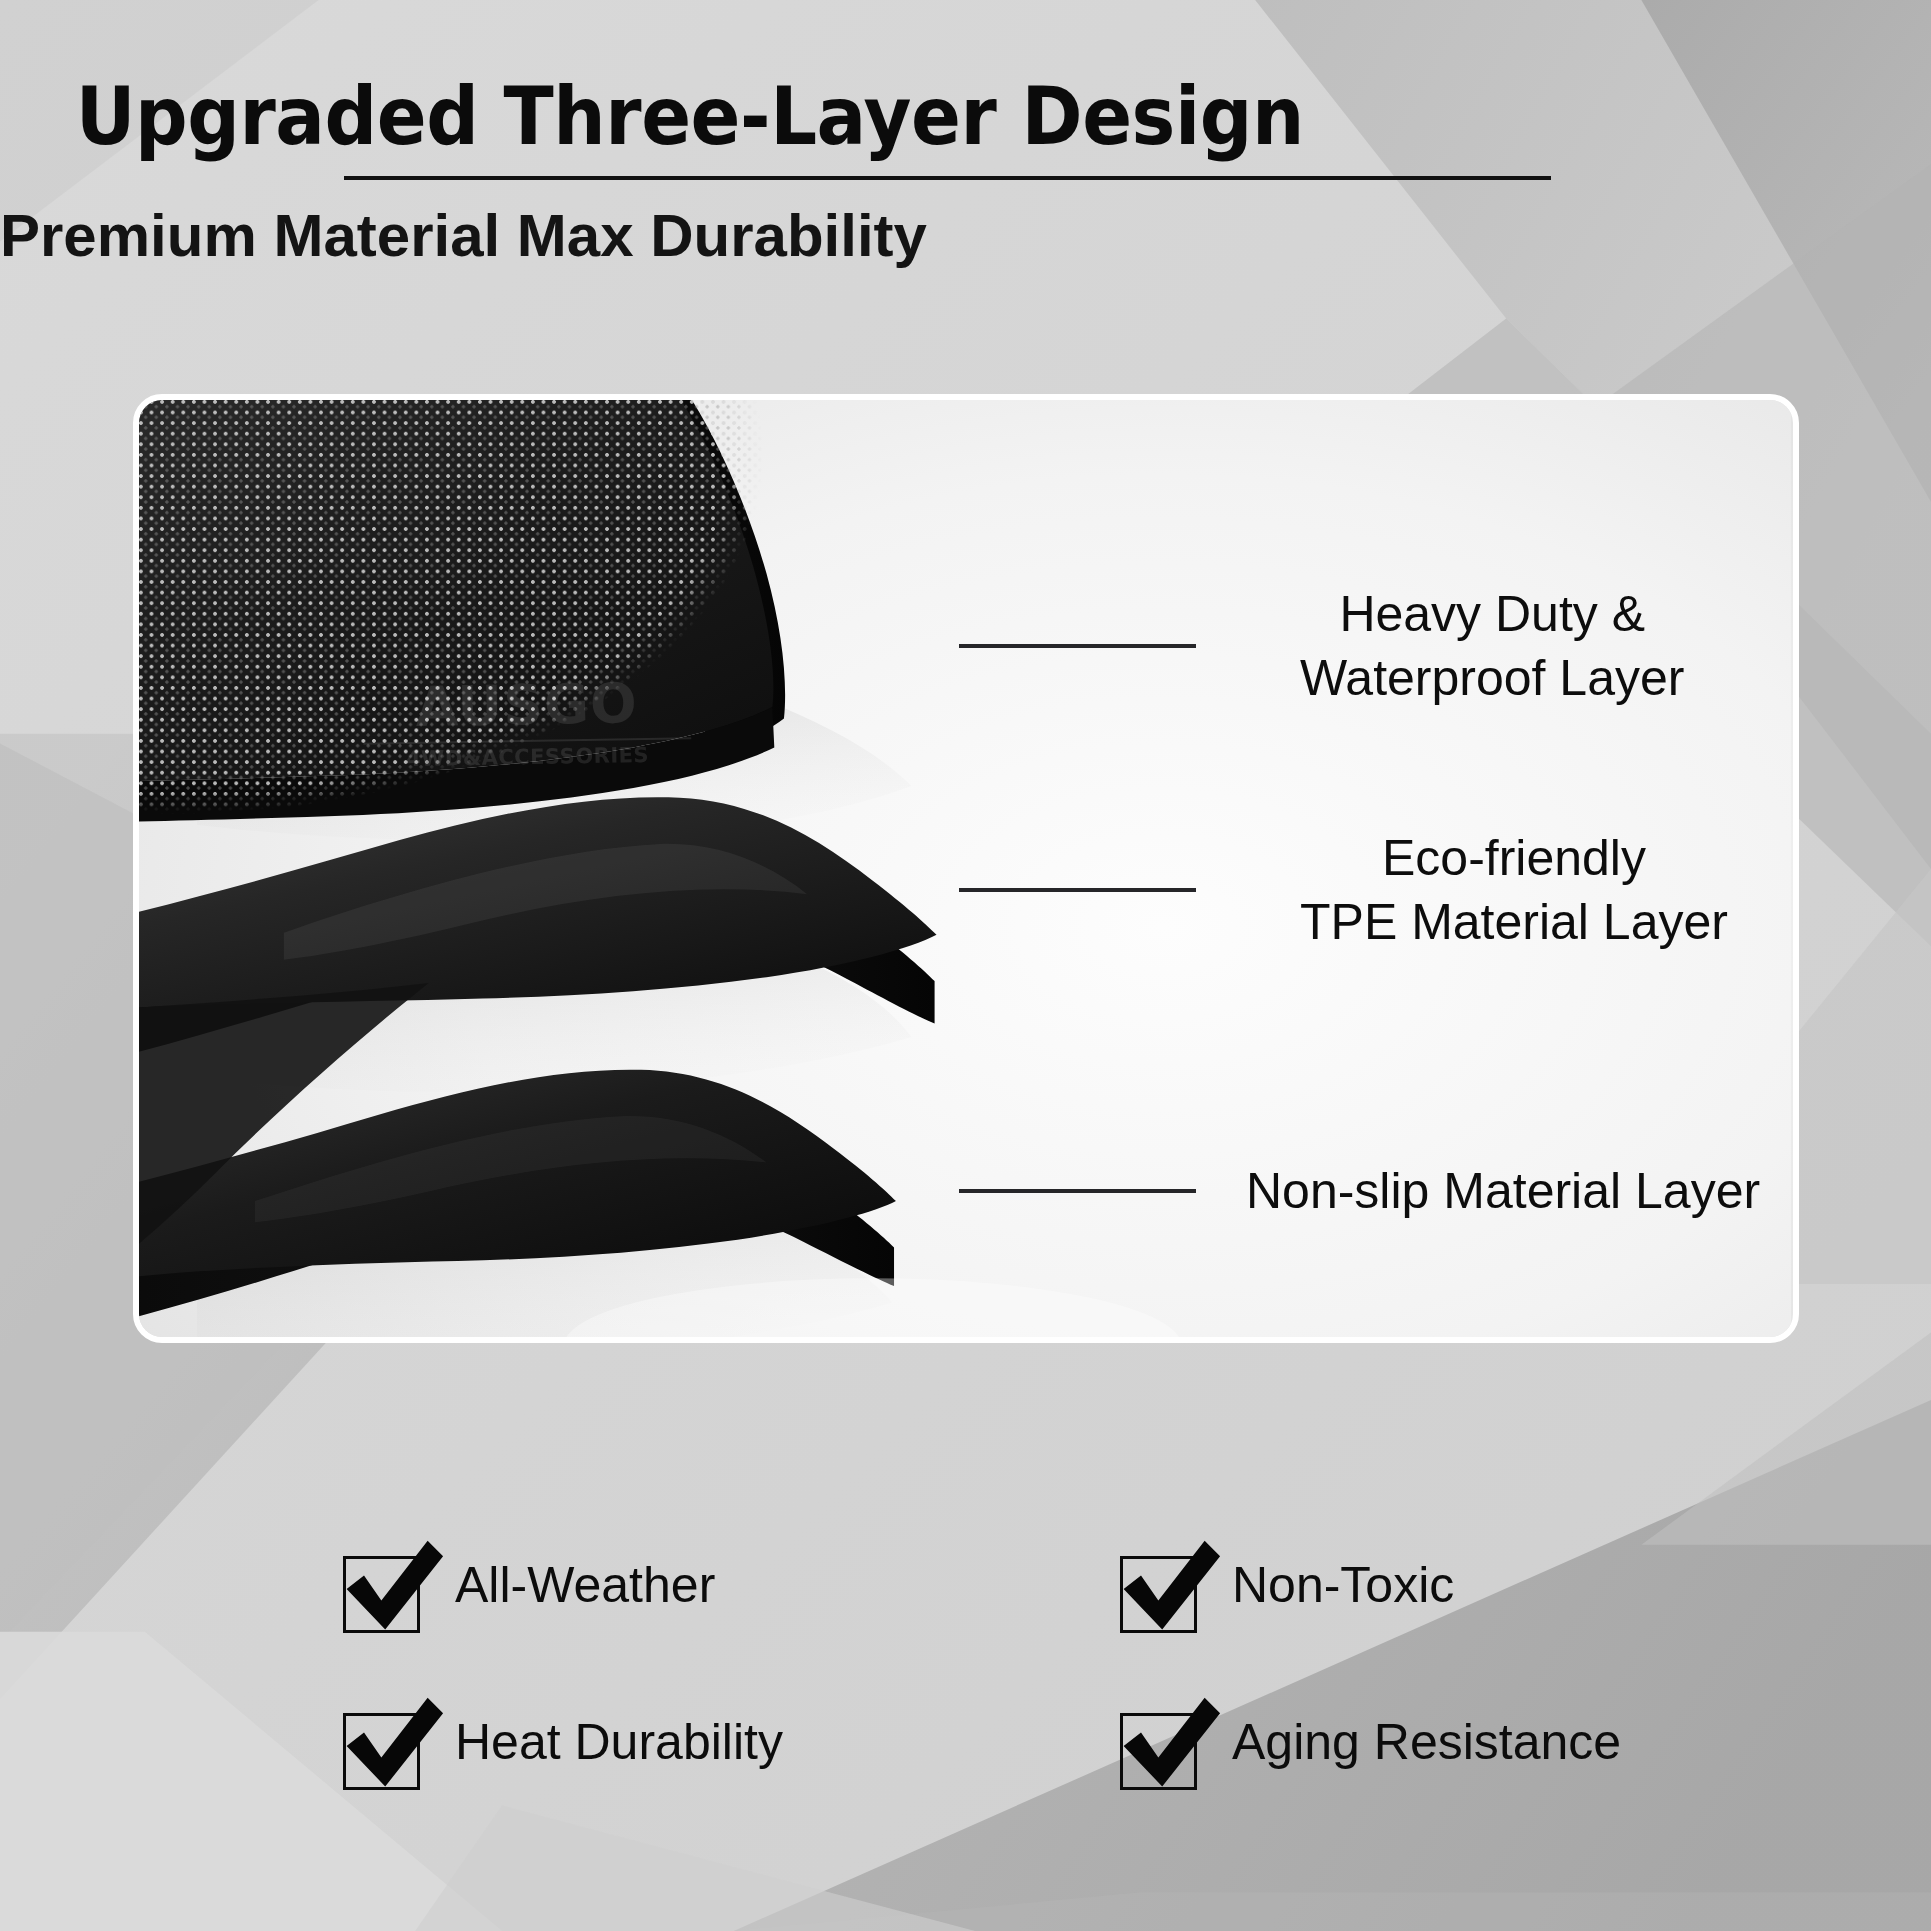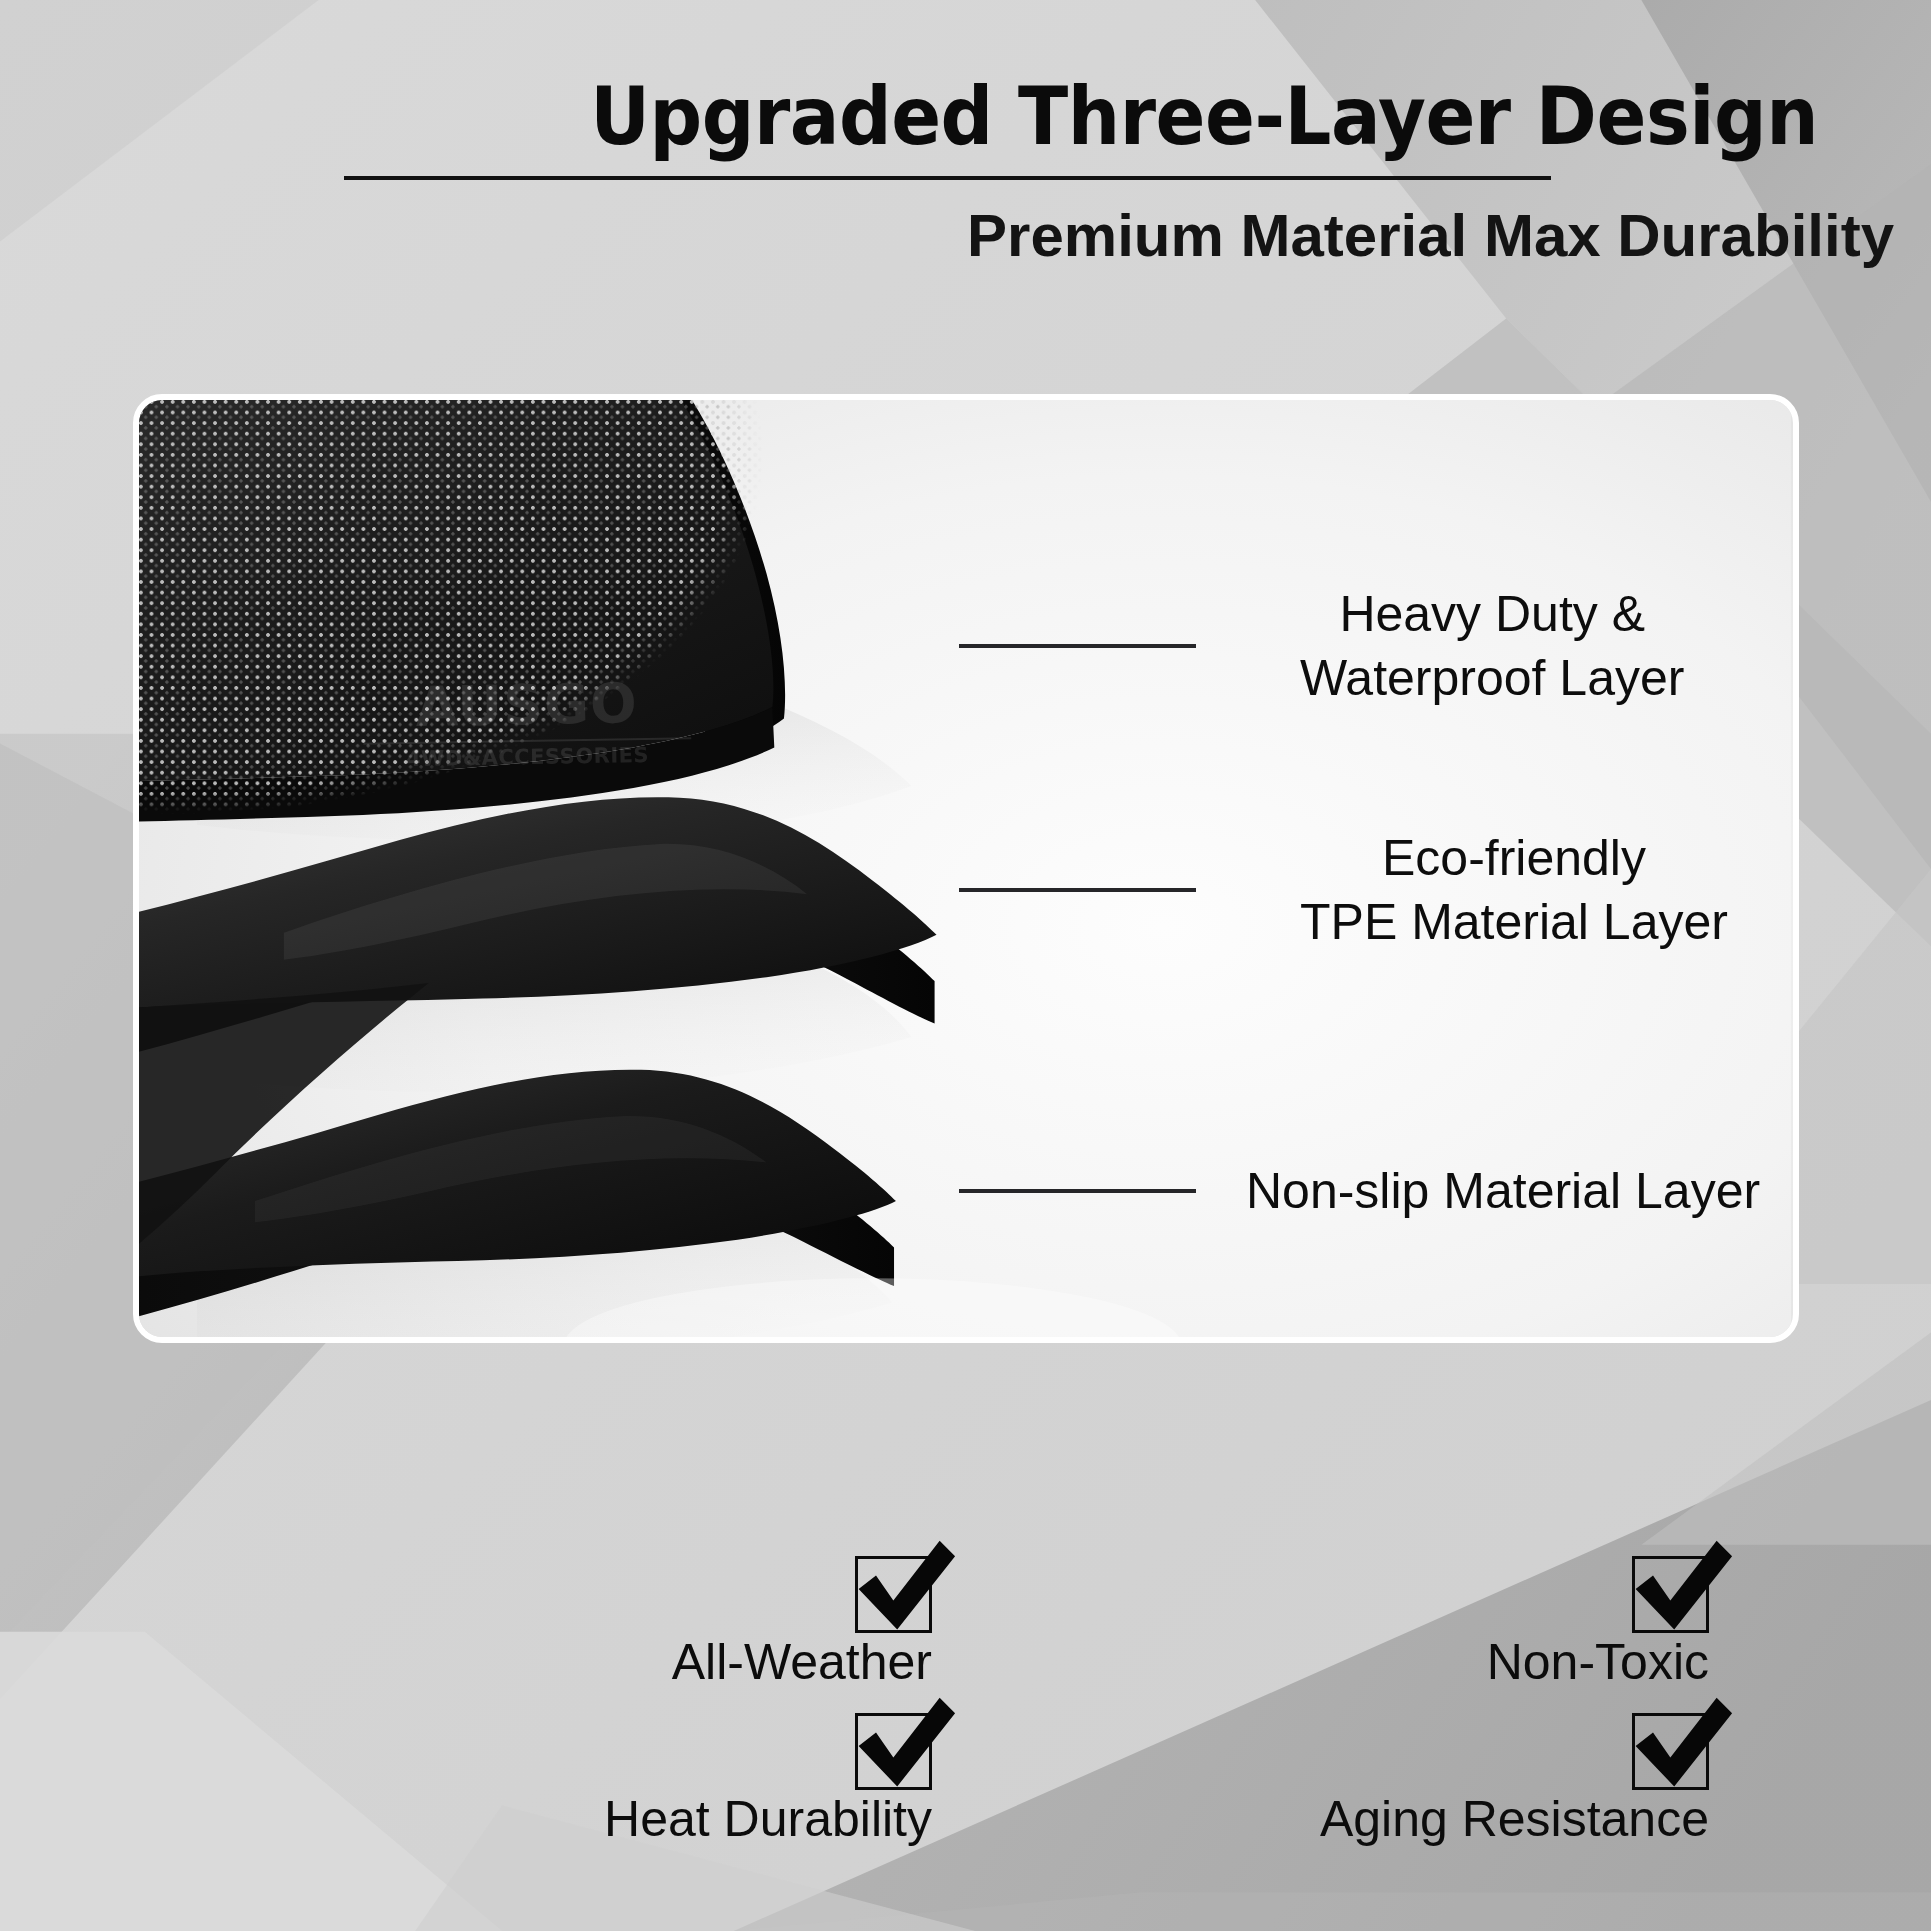--- a/index.html
+++ b/index.html
@@ -23,21 +23,21 @@
     pointer-events: none;
   }
   .bg-svg { display: block; width: 1931px; height: 1931px; }
 
   
   .header {
     position: absolute;
     top: 75px;
     left: 0;
     width: 1894px;
-    text-align: right;
+    text-align: left;
     z-index: 5;
   }
   .title {
     font-family: "DejaVu Sans", sans-serif;
     font-weight: 700;
     font-size: 80px;
     letter-spacing: -0.5px;
     color: #0b0b0b;
     line-height: 1.05;
     margin: 0;
@@ -160,22 +160,21 @@
     top: 1556px;
     width: 1371px;
     display: grid;
     grid-template-columns: 589px 589px;
     grid-template-rows: 157px 157px;
     column-gap: 188px;
     z-index: 7;
   }
   .feature {
     display: flex;
-    align-items: flex-end;
-    flex-direction: column;
+    align-items: flex-start;
   }
   .checkbox {
     position: relative;
     width: 77px;
     height: 77px;
     flex: none;
   }
   .checkbox .box {
     position: absolute;
     left: 0; top: 0;

